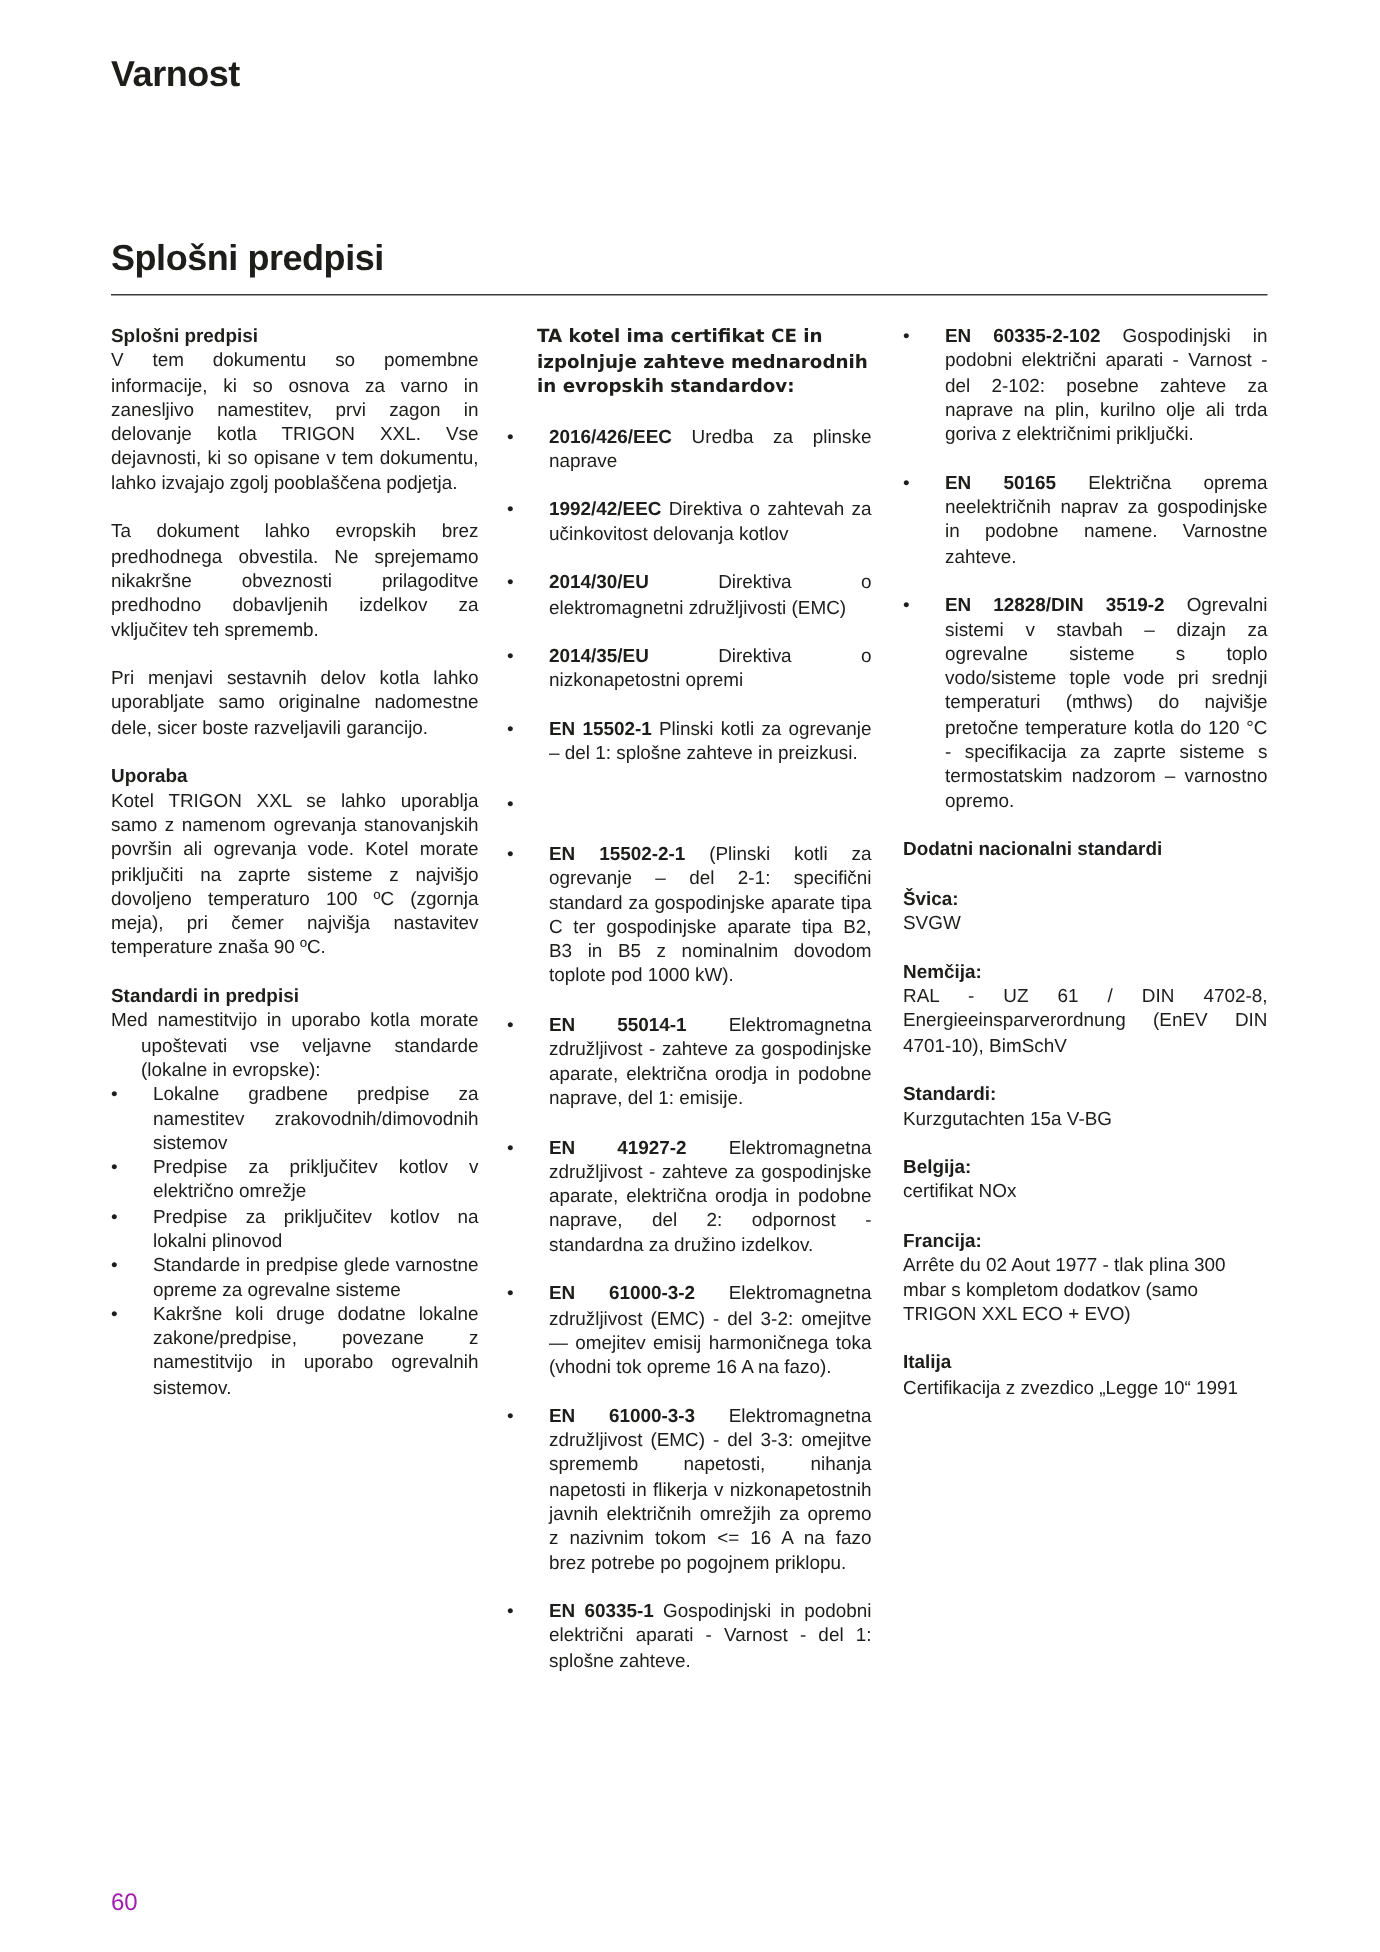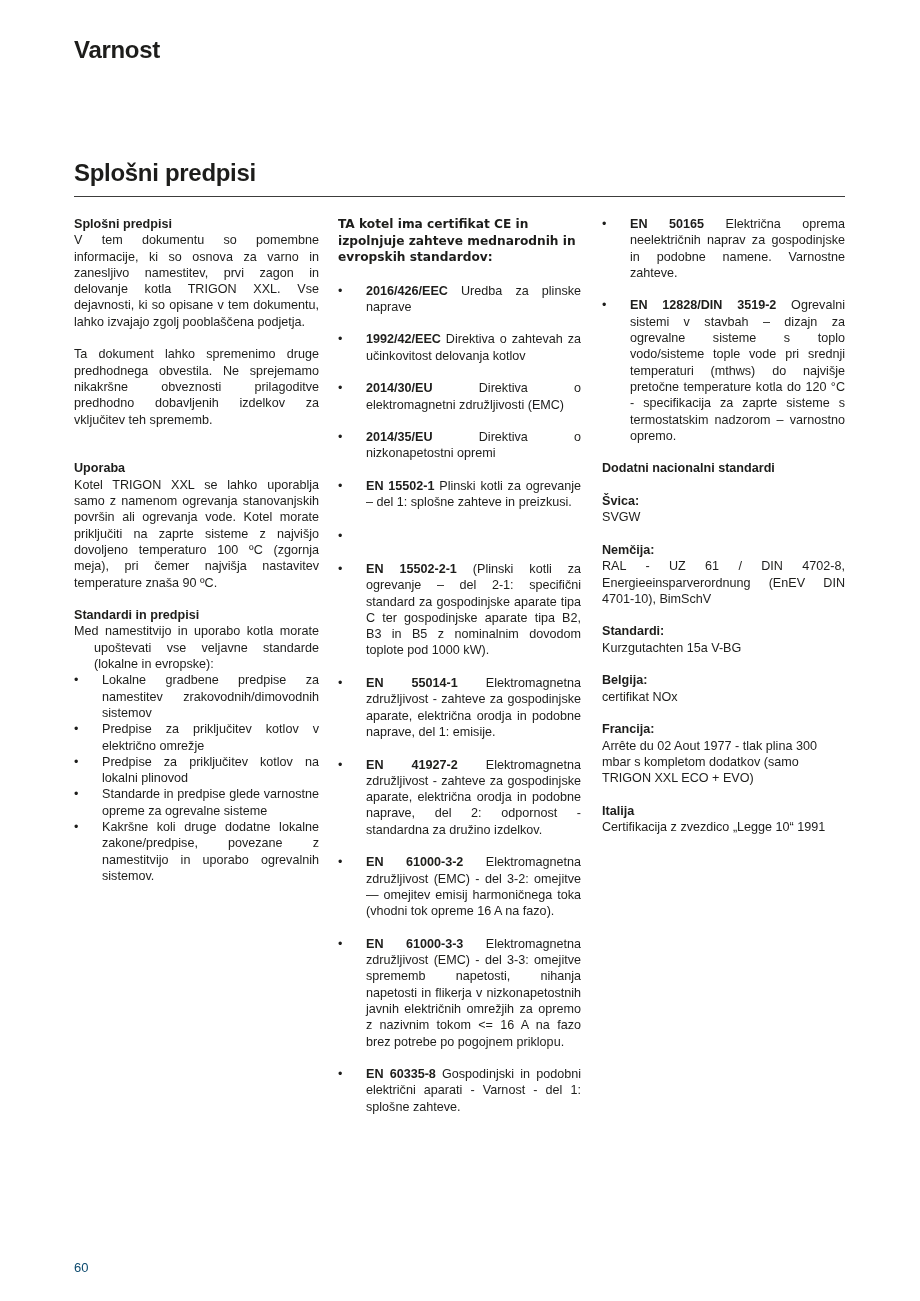--- a/index.html
+++ b/index.html
@@ -35,40 +35,41 @@
     ul.dots li::before {
       content: "\2022"; position: absolute; left: 0; top: 0;
     }
     ul.std { list-style: none; margin: 0; padding: 0; }
     ul.std li { position: relative; padding-left: 28px; margin-bottom: 16.3px; }
     ul.std li.tight { margin-bottom: 17px; min-height: 16.3px; }
     ul.std li::before { content: "\2022"; position: absolute; left: 0; top: 0; }
     .code { font-weight: bold; }
     .intro {
       font-family: "DejaVu Sans", sans-serif; font-weight: bold;
-      font-size: 12.2px; line-height: 16.5px; text-align: left; margin-bottom: 17px;
+      font-size: 12.2px; line-height: 16.5px; text-align: left; margin-bottom: 17px; margin-left: 20px;
     }
     .natl-head { font-weight: bold; display: block; }
     .pageno {
-      position: absolute; left: 74px; top: 1260px; font-size: 13px; color: #0c4a6e;
+      position: absolute; left: 74px; top: 1260px; font-size: 16px; color: #a21caf;
     }
   </style>
 </head>
 <body>
 
 <h1 class="h1">Varnost</h1>
 <h2 class="h2">Splošni predpisi</h2>
 <div class="rule"></div>
 
 <div class="col col1">
   <span class="sh">Splošni predpisi</span>
   <p>V tem dokumentu so pomembne informacije, ki so osnova za varno in zanesljivo namestitev, prvi zagon in delovanje kotla TRIGON XXL. Vse dejavnosti, ki so opisane v tem dokumentu, lahko izvajajo zgolj pooblaščena podjetja.</p>
   <div class="gap"></div>
-  <p>Ta dokument lahko spremenimo druge predhodnega obvestila. Ne sprejemamo nikakršne obveznosti prilagoditve predhodno dobavljenih izdelkov za vključitev teh sprememb.</p>
+  <p>Ta dokument lahko evropskih brez predhodnega obvestila. Ne sprejemamo nikakršne obveznosti prilagoditve predhodno dobavljenih izdelkov za vključitev teh sprememb.</p>
   <div class="gap"></div>
+  <p>Pri menjavi sestavnih delov kotla lahko uporabljate samo originalne nadomestne dele, sicer boste razveljavili garancijo.</p>
   <div class="gap"></div>
 
   <span class="sh">Uporaba</span>
   <p>Kotel TRIGON XXL se lahko uporablja samo z namenom ogrevanja stanovanjskih površin ali ogrevanja vode. Kotel morate priključiti na zaprte sisteme z najvišjo dovoljeno temperaturo 100 ºC (zgornja meja), pri čemer najvišja nastavitev temperature znaša 90 ºC.</p>
   <div class="gap"></div>
 
   <span class="sh">Standardi in predpisi</span>
   <p class="indent-hang">Med namestitvijo in uporabo kotla morate upoštevati vse veljavne standarde (lokalne in evropske):</p>
   <ul class="dots">
     <li>Lokalne gradbene predpise za namestitev zrakovodnih/dimovodnih sistemov</li>
@@ -86,26 +87,27 @@
     <li><span class="code">1992/42/EEC</span><span> Direktiva o zahtevah za učinkovitost delovanja kotlov</span></li>
     <li><span class="code">2014/30/EU</span><span> Direktiva o elektromagnetni združljivosti (EMC)</span></li>
     <li><span class="code">2014/35/EU</span><span> Direktiva o nizkonapetostni opremi</span></li>
     <li class="tight"><span class="code">EN 15502-1</span><span> Plinski kotli za ogrevanje – del 1: splošne zahteve in preizkusi.</span></li>
     <li class="tight"><span class="code"></span><span></span></li>
     <li><span class="code">EN 15502-2-1</span><span> (Plinski kotli za ogrevanje – del 2-1: specifični standard za gospodinjske aparate tipa C ter gospodinjske aparate tipa B2, B3 in B5 z nominalnim dovodom toplote pod 1000 kW).</span></li>
     <li><span class="code">EN 55014-1</span><span> Elektromagnetna združljivost - zahteve za gospodinjske aparate, električna orodja in podobne naprave, del 1: emisije.</span></li>
     <li><span class="code">EN 41927-2</span><span> Elektromagnetna združljivost - zahteve za gospodinjske aparate, električna orodja in podobne naprave, del 2: odpornost - standardna za družino izdelkov.</span></li>
     <li><span class="code">EN 61000-3-2</span><span> Elektromagnetna združljivost (EMC) - del 3-2: omejitve — omejitev emisij harmoničnega toka (vhodni tok opreme 16 A na fazo).</span></li>
     <li><span class="code">EN 61000-3-3</span><span> Elektromagnetna združljivost (EMC) - del 3-3: omejitve sprememb napetosti, nihanja napetosti in flikerja v nizkonapetostnih javnih električnih omrežjih za opremo z nazivnim tokom &lt;= 16 A na fazo brez potrebe po pogojnem priklopu.</span></li>
-    <li><span class="code">EN 60335-8</span><span> Gospodinjski in podobni električni aparati - Varnost - del 1: splošne zahteve.</span></li>
+    <li><span class="code">EN 60335-1</span><span> Gospodinjski in podobni električni aparati - Varnost - del 1: splošne zahteve.</span></li>
   </ul>
 </div>
 
 <div class="col col3">
   <ul class="std">
+    <li><span class="code">EN 60335-2-102</span><span> Gospodinjski in podobni električni aparati - Varnost - del 2-102: posebne zahteve za naprave na plin, kurilno olje ali trda goriva z električnimi priključki.</span></li>
     <li><span class="code">EN 50165</span><span> Električna oprema neelektričnih naprav za gospodinjske in podobne namene. Varnostne zahteve.</span></li>
     <li><span class="code">EN 12828/DIN 3519-2</span><span> Ogrevalni sistemi v stavbah – dizajn za ogrevalne sisteme s toplo vodo/sisteme tople vode pri srednji temperaturi (mthws) do najvišje pretočne temperature kotla do 120 °C - specifikacija za zaprte sisteme s termostatskim nadzorom – varnostno opremo.</span></li>
   </ul>
   <span class="natl-head">Dodatni nacionalni standardi</span>
   <div class="gap"></div>
 
   <span class="sh">Švica:</span>
   <p>SVGW</p>
   <div class="gap"></div>
 

